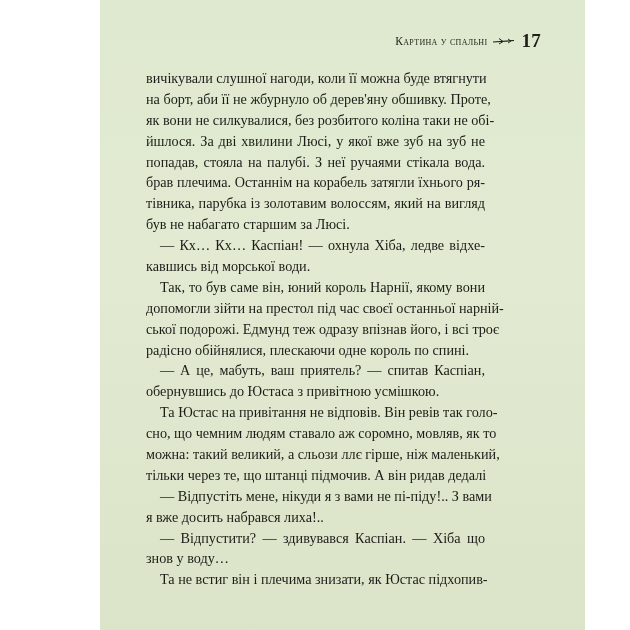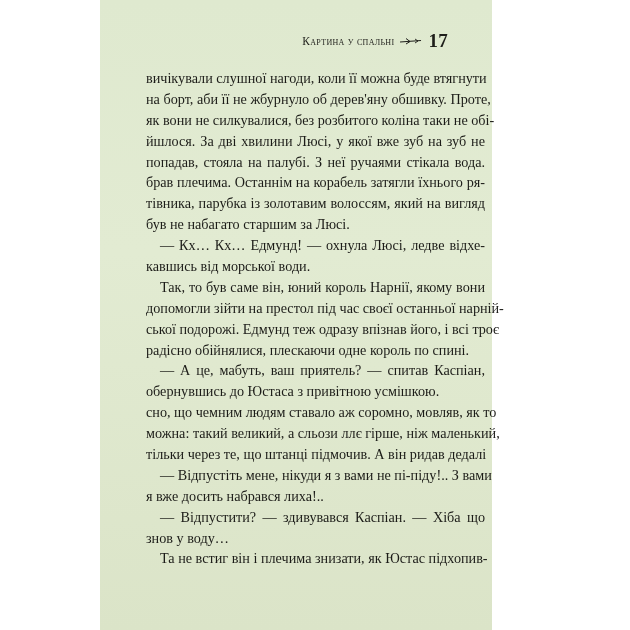--- a/index.html
+++ b/index.html
@@ -1,21 +1,22 @@
 <!DOCTYPE html>
 <html><head>
   <meta charset="utf-8">
   <style>
     html, body { margin: 0; padding: 0; }
     body {
       width: 630px; height: 630px; background: #ffffff; position: relative; overflow: hidden;
     }
     .page {
-      position: absolute; left: 100px; top: 0; width: 392px; height: 630px;
+      position: absolute; left: 100px; top: 0; width: 459px; height: 630px;
       background: linear-gradient(180deg, #dfe9cf 0%, #e2ebd2 40%, #dbe4c8 100%);
+      padding-left: 26px;
     }
     .running-head {
       position: absolute; right: 44px; top: 30px;
       font-family: "Liberation Serif", serif; font-size: 11.5px; color: #1e1e1a;
       display: flex; align-items: center; gap: 6px; letter-spacing: 0.3px;
       font-variant: small-caps;
     }
     .running-head .title { font-variant: small-caps; }
     .running-head .ornament { display: inline-block; width: 22px; height: 8px; }
     .running-head .page-num { font-weight: bold; font-size: 19px; font-variant: normal; }
@@ -43,28 +44,29 @@
 
   <div class="text" id="body-text">
       <span class="line">вичікували слушної нагоди, коли її можна буде втягнути</span>
       <span class="line">на борт, аби її не жбурнуло об дерев'яну обшивку. Проте,</span>
       <span class="line">як вони не силкувалися, без розбитого коліна таки не обі-</span>
       <span class="line">йшлося. За дві хвилини Люсі, у якої вже зуб на зуб не</span>
       <span class="line">попадав, стояла на палубі. З неї ручаями стікала вода.</span>
       <span class="line">брав плечима. Останнім на корабель затягли їхнього ря-</span>
       <span class="line">тівника, парубка із золотавим волоссям, який на вигляд</span>
       <span class="line last">був не набагато старшим за Люсі.</span>
-      <span class="line indent">— Кх… Кх… Едмунд! — охнула Люсі, ледве відхе-</span>
+      <span class="line indent">— Кх… Кх… Каспіан! — охнула Хіба, ледве відхе-</span>
       <span class="line last">кавшись від морської води.</span>
       <span class="line indent">Так, то був саме він, юний король Нарнії, якому вони</span>
       <span class="line">допомогли зійти на престол під час своєї останньої нарній-</span>
       <span class="line">ської подорожі. Едмунд теж одразу впізнав його, і всі троє</span>
       <span class="line last">радісно обійнялися, плескаючи одне король по спині.</span>
       <span class="line indent">— А це, мабуть, ваш приятель? — спитав Каспіан,</span>
       <span class="line last">обернувшись до Юстаса з привітною усмішкою.</span>
+      <span class="line indent">Та Юстас на привітання не відповів. Він ревів так голо-</span>
       <span class="line">сно, що чемним людям ставало аж соромно, мовляв, як то</span>
       <span class="line">можна: такий великий, а сльози ллє гірше, ніж маленький,</span>
       <span class="line">тільки через те, що штанці підмочив. А він ридав дедалі</span>
       <span class="line indent">— Відпустіть мене, нікуди я з вами не пі-піду!.. З вами</span>
       <span class="line last">я вже досить набрався лиха!..</span>
       <span class="line indent">— Відпустити? — здивувався Каспіан. — Хіба що</span>
       <span class="line last">знов у воду…</span>
       <span class="line indent">Та не встиг він і плечима знизати, як Юстас підхопив-</span>
     </div>
 </div>

